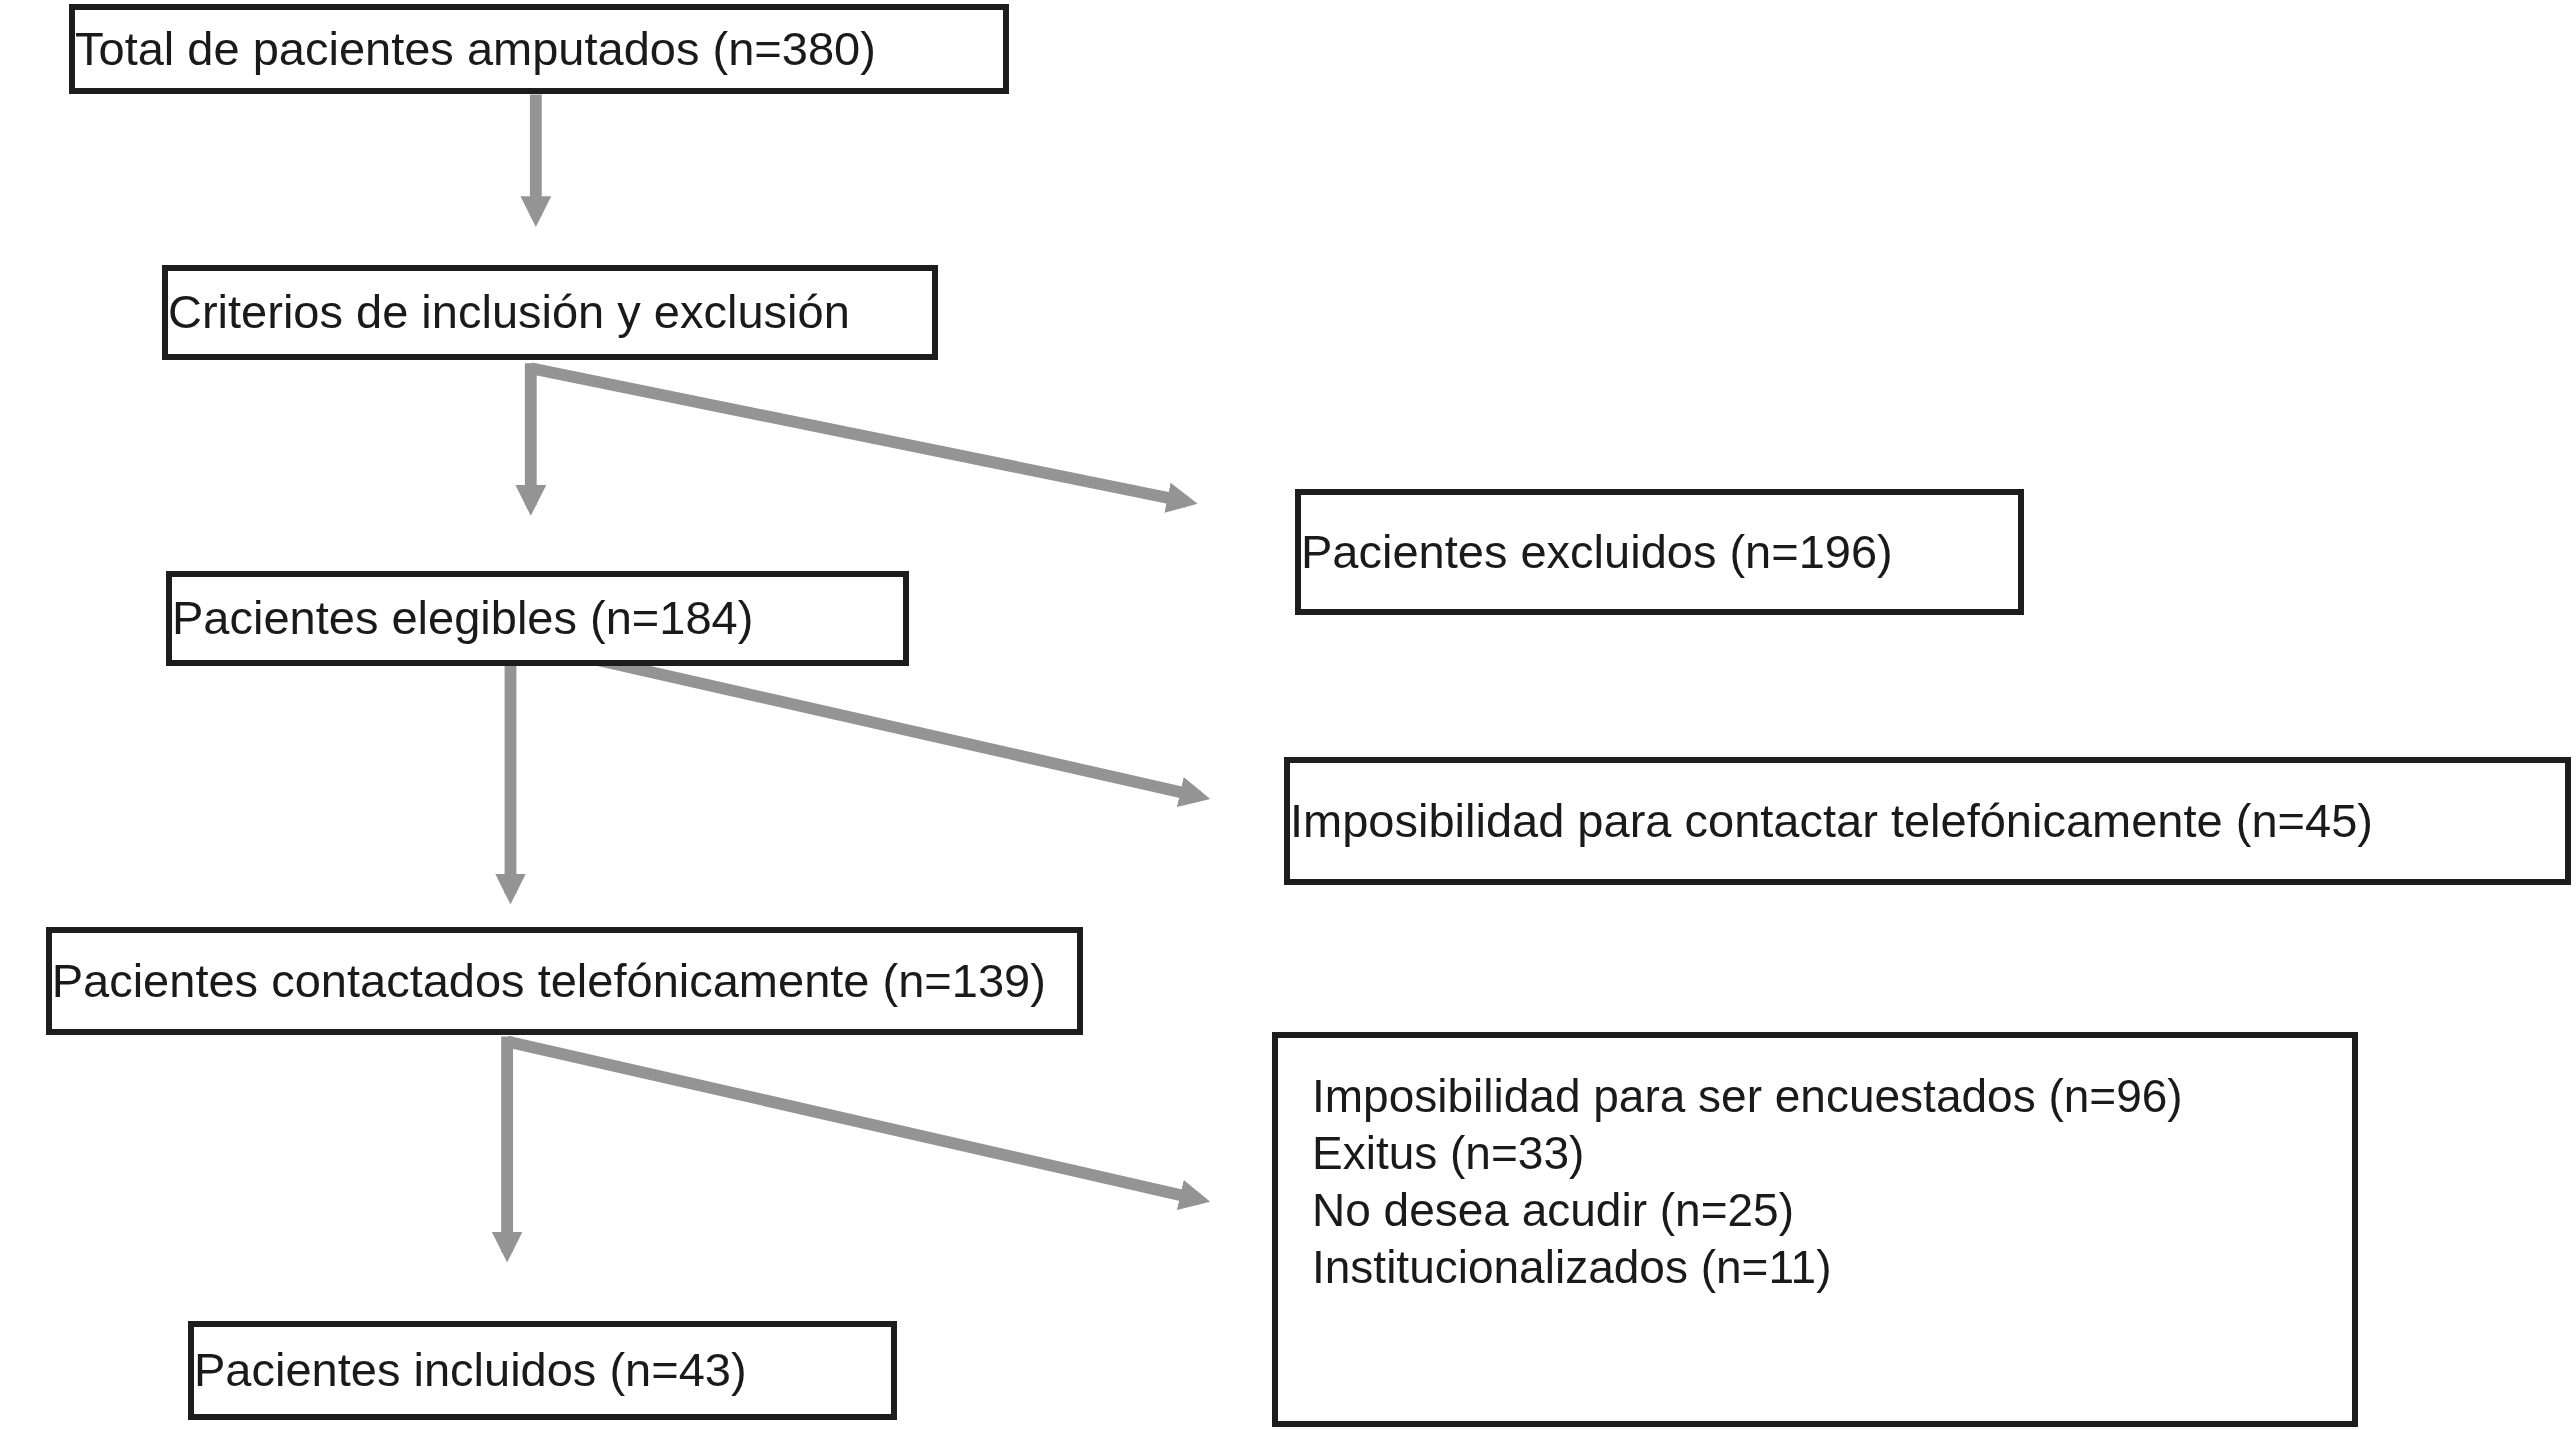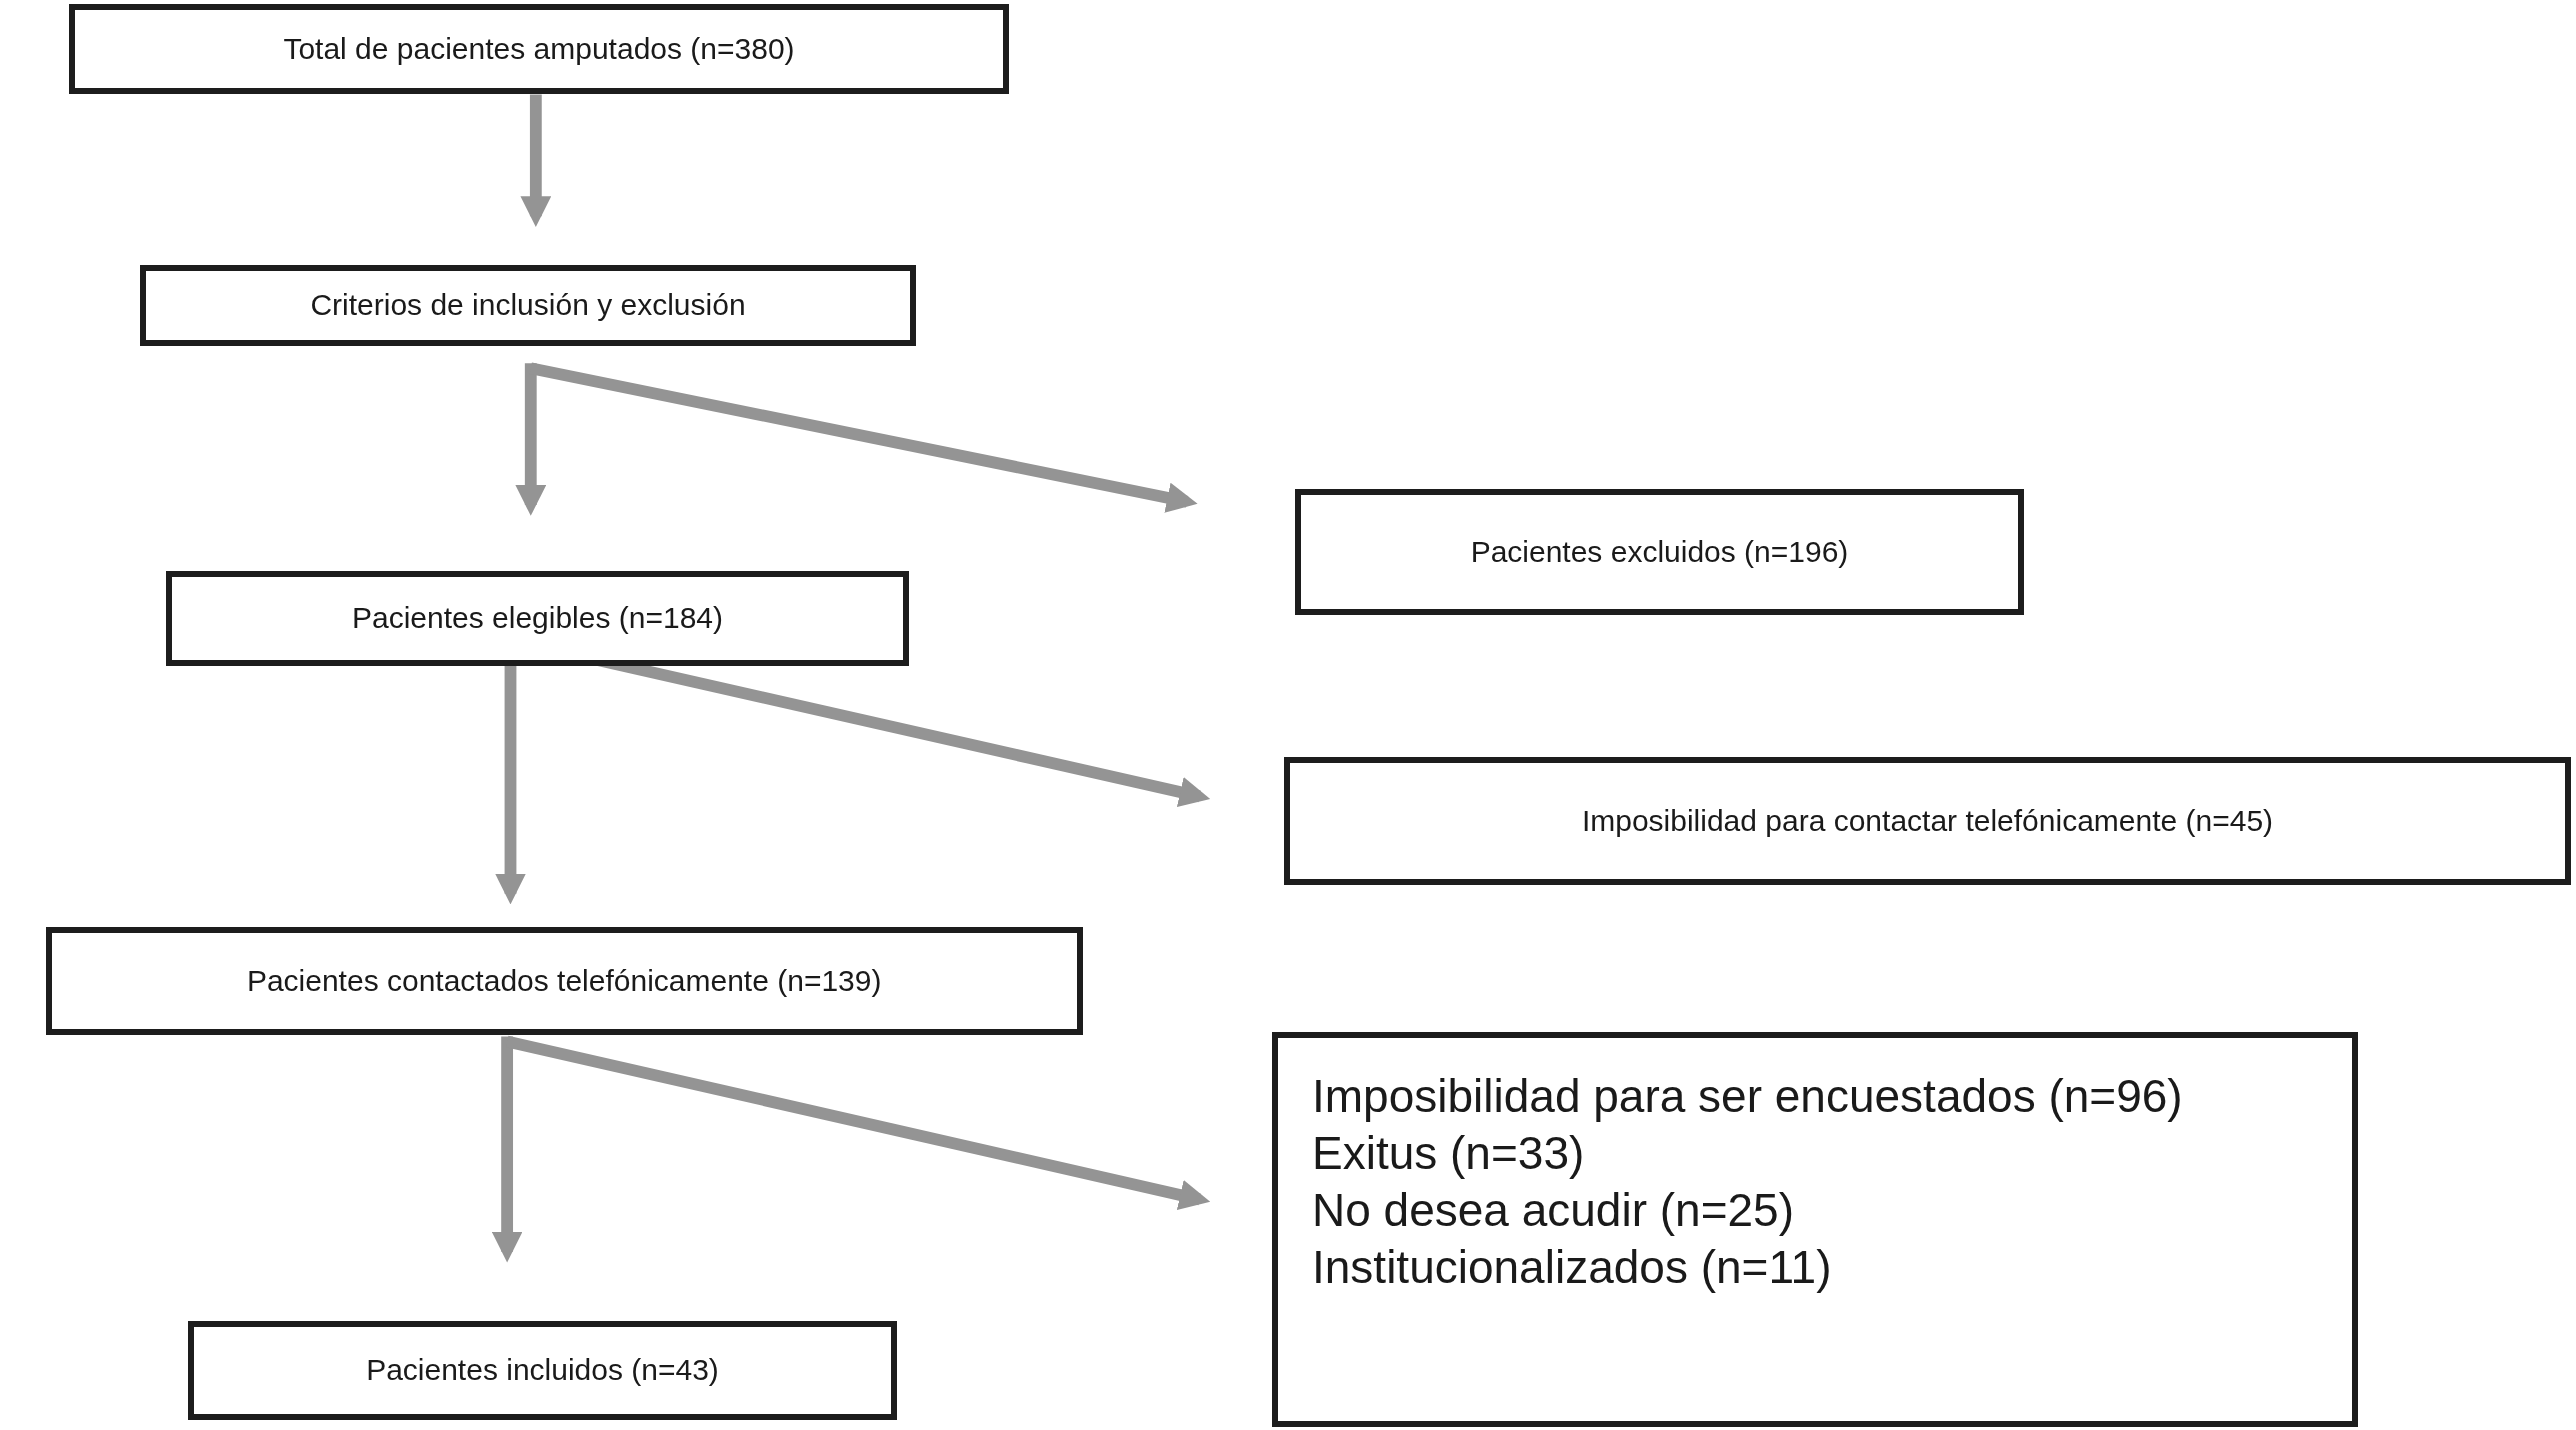--- a/index.html
+++ b/index.html
@@ -31,37 +31,37 @@
     stroke-width: 14;
     fill: none;
   }
   .box {
     position: absolute;
     box-sizing: border-box;
     border: 6px solid #1d1d1d;
     background: #ffffff;
     display: flex;
     align-items: center;
-    justify-content: center;
+    justify-content: flex-start;
     text-align: center;
-    font-size: 30px;
+    font-size: 47px;
     line-height: 1.15;
     z-index: 2;
   }
   .box.multiline {
     flex-direction: column;
     align-items: flex-start;
     justify-content: flex-start;
     text-align: left;
     padding: 30px 34px;
     font-size: 46px;
     line-height: 57px;
   }
   #b-total        { left: 69px;   top: 4.2px;    width: 940px; height: 90px; }
-  #b-criterios    { left: 140px;  top: 265px;  width: 776px;  height: 81px; }
+  #b-criterios    { left: 162px;  top: 265px;  width: 776px;  height: 95px; }
   #b-elegibles    { left: 166px;  top: 536px;  width: 743px;  height: 95px; margin-top: 35px; }
   #b-excluidos    { left: 1274px; top: 489px;  width: 729px;  height: 126px; margin-left: 21px; }
   #b-imposib-tel  { left: 1284px; top: 757px;  width: 1287px; height: 128px; }
   #b-contactados  { left: 1.7px;    top: 927px; width: 1037px; height: 108px; margin-left: 44px; }
   #b-no-encuest   { left: 1272px; top: 1032px; width: 1086px; height: 395px; }
   #b-incluidos    { left: 188px;  top: 1285px; width: 709px;  height: 99px; margin-top: 36px; }
 </style>
 </head>
 <body>
 

